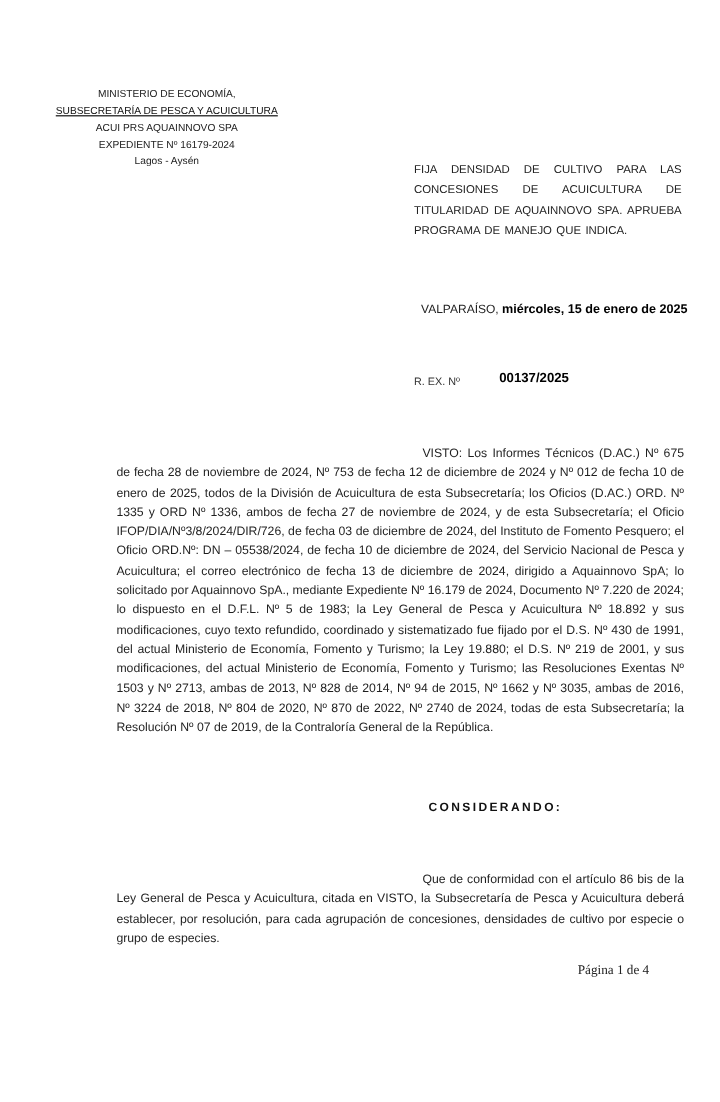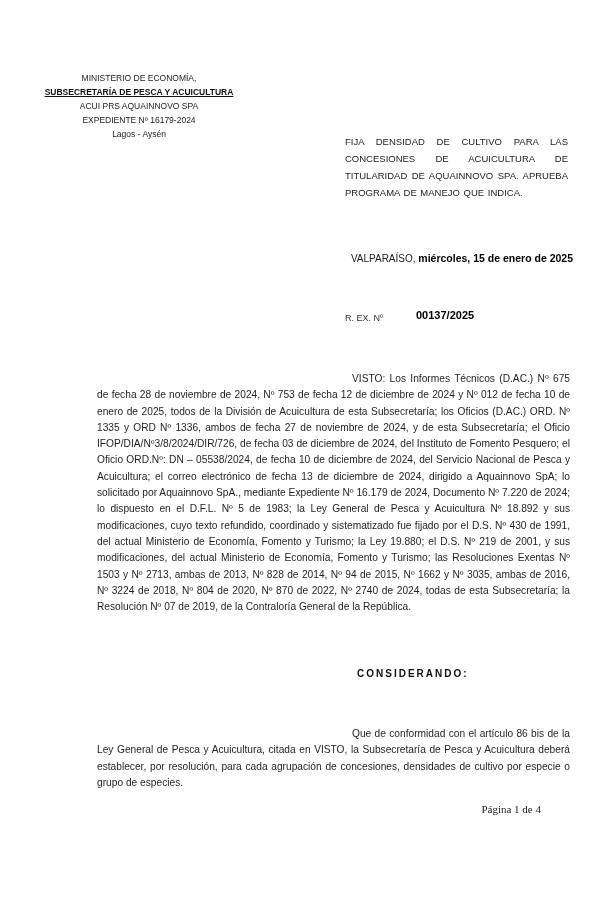--- a/index.html
+++ b/index.html
@@ -22,21 +22,21 @@
     left: 28px;
     top: 35px;
     width: 222px;
     text-align: center;
     font-size: 8.5px;
     line-height: 14px;
     color: #222;
     margin-top: 36px;
   }
   .letterhead .org-strong {
-    font-weight: bold;
+    font-weight: normal;
     text-decoration: underline;
     color: #111;
   }
   
   .doc-title {
     position: absolute;
     left: 345px;
     top: 133px;
     width: 223px;
     font-size: 9.5px;

